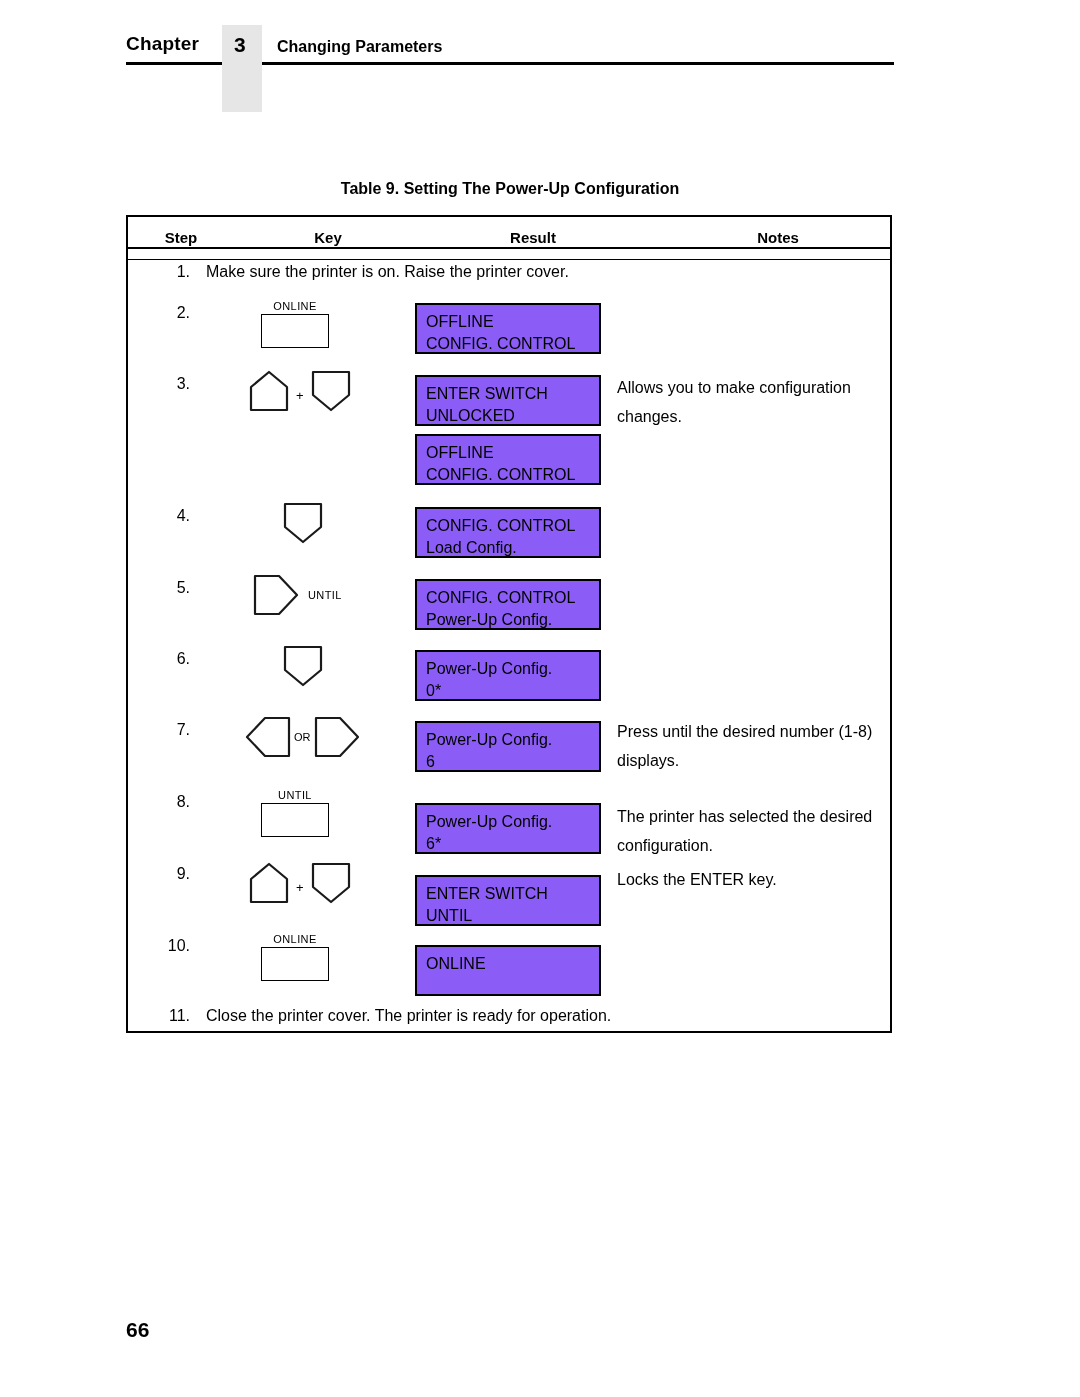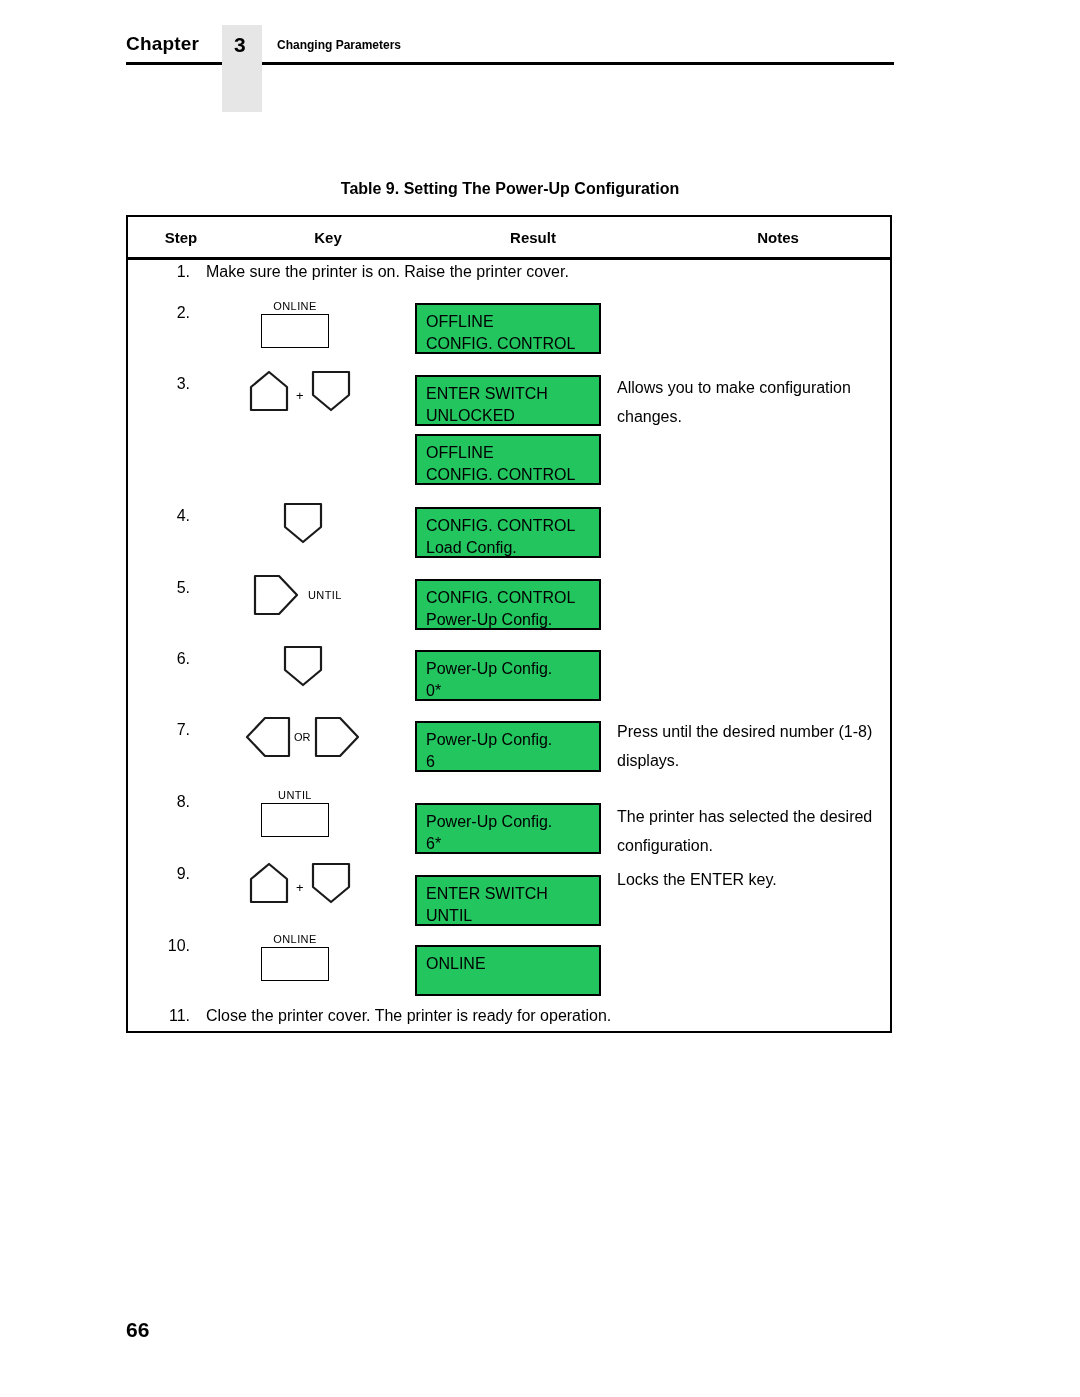--- a/index.html
+++ b/index.html
@@ -37,21 +37,21 @@
   }
   .chapter-num {
     position: absolute;
     left: 234px; top: 33px;
     font-size: 21px;
     font-weight: bold;
   }
   .chapter-title {
     position: absolute;
     left: 277px; top: 38px;
-    font-size: 12px;
+    font-size: 16px;
     font-weight: bold;
   }
   .rule-left {
     position: absolute;
     left: 126px; top: 62px;
     width: 96px; height: 3px;
     background: #000;
   }
   .rule-right {
     position: absolute;
@@ -75,21 +75,21 @@
     position: absolute;
     left: 126px; top: 215px;
     width: 766px;
     height: 818px;
     border: 2px solid #000;
     box-sizing: border-box;
   }
   .tbl-head {
     position: absolute;
     left: 0; top: 0;
-    width: 100%; height: 42px;
+    width: 100%; height: 32px;
     border-bottom: 2px solid #000;
     box-sizing: border-box;
   }
   .tbl-head-rule2 {
     position: absolute;
     left: 0; top: 42px;
     width: 100%; height: 1px;
     background: #000;
   }
   .th {
@@ -130,21 +130,21 @@
   
   .lcd {
     position: absolute;
     left: 287px;
     width: 186px;
     border: 2px solid #000;
     box-sizing: border-box;
     padding: 6px 8px 6px 9px;
     font-size: 16px;
     line-height: 22px;
-    background: #22c55e;
+    background: #8b5cf6;
   }
   .lcd-2l { height: 51px; }
 
   
   .keycell {
     position: absolute;
     left: 100px;
     width: 185px;
     height: 60px;
   }

